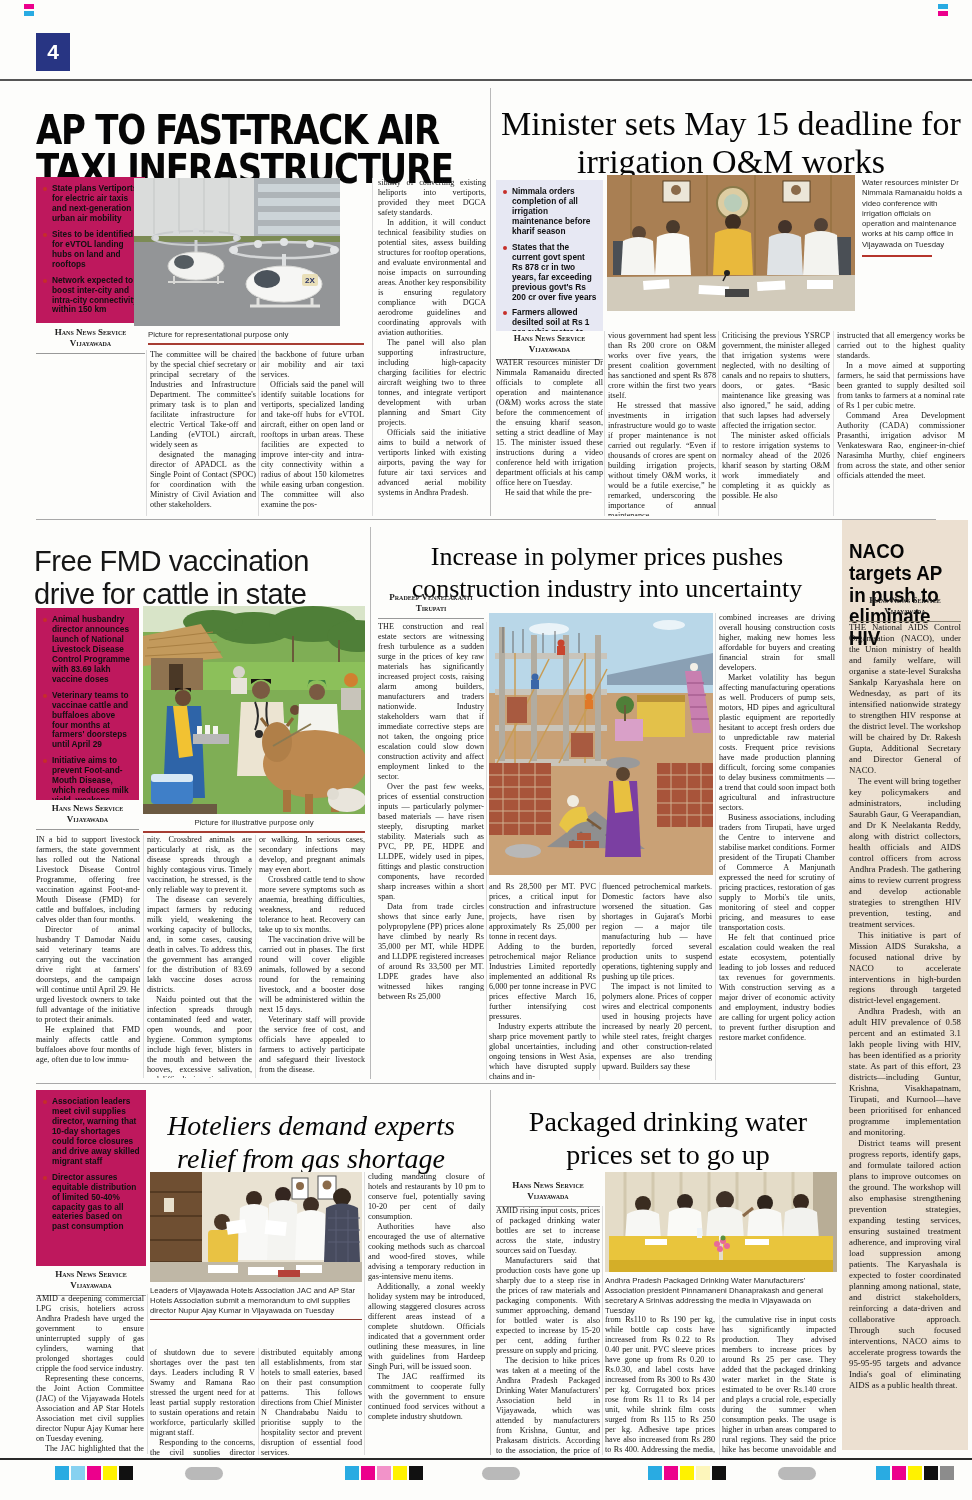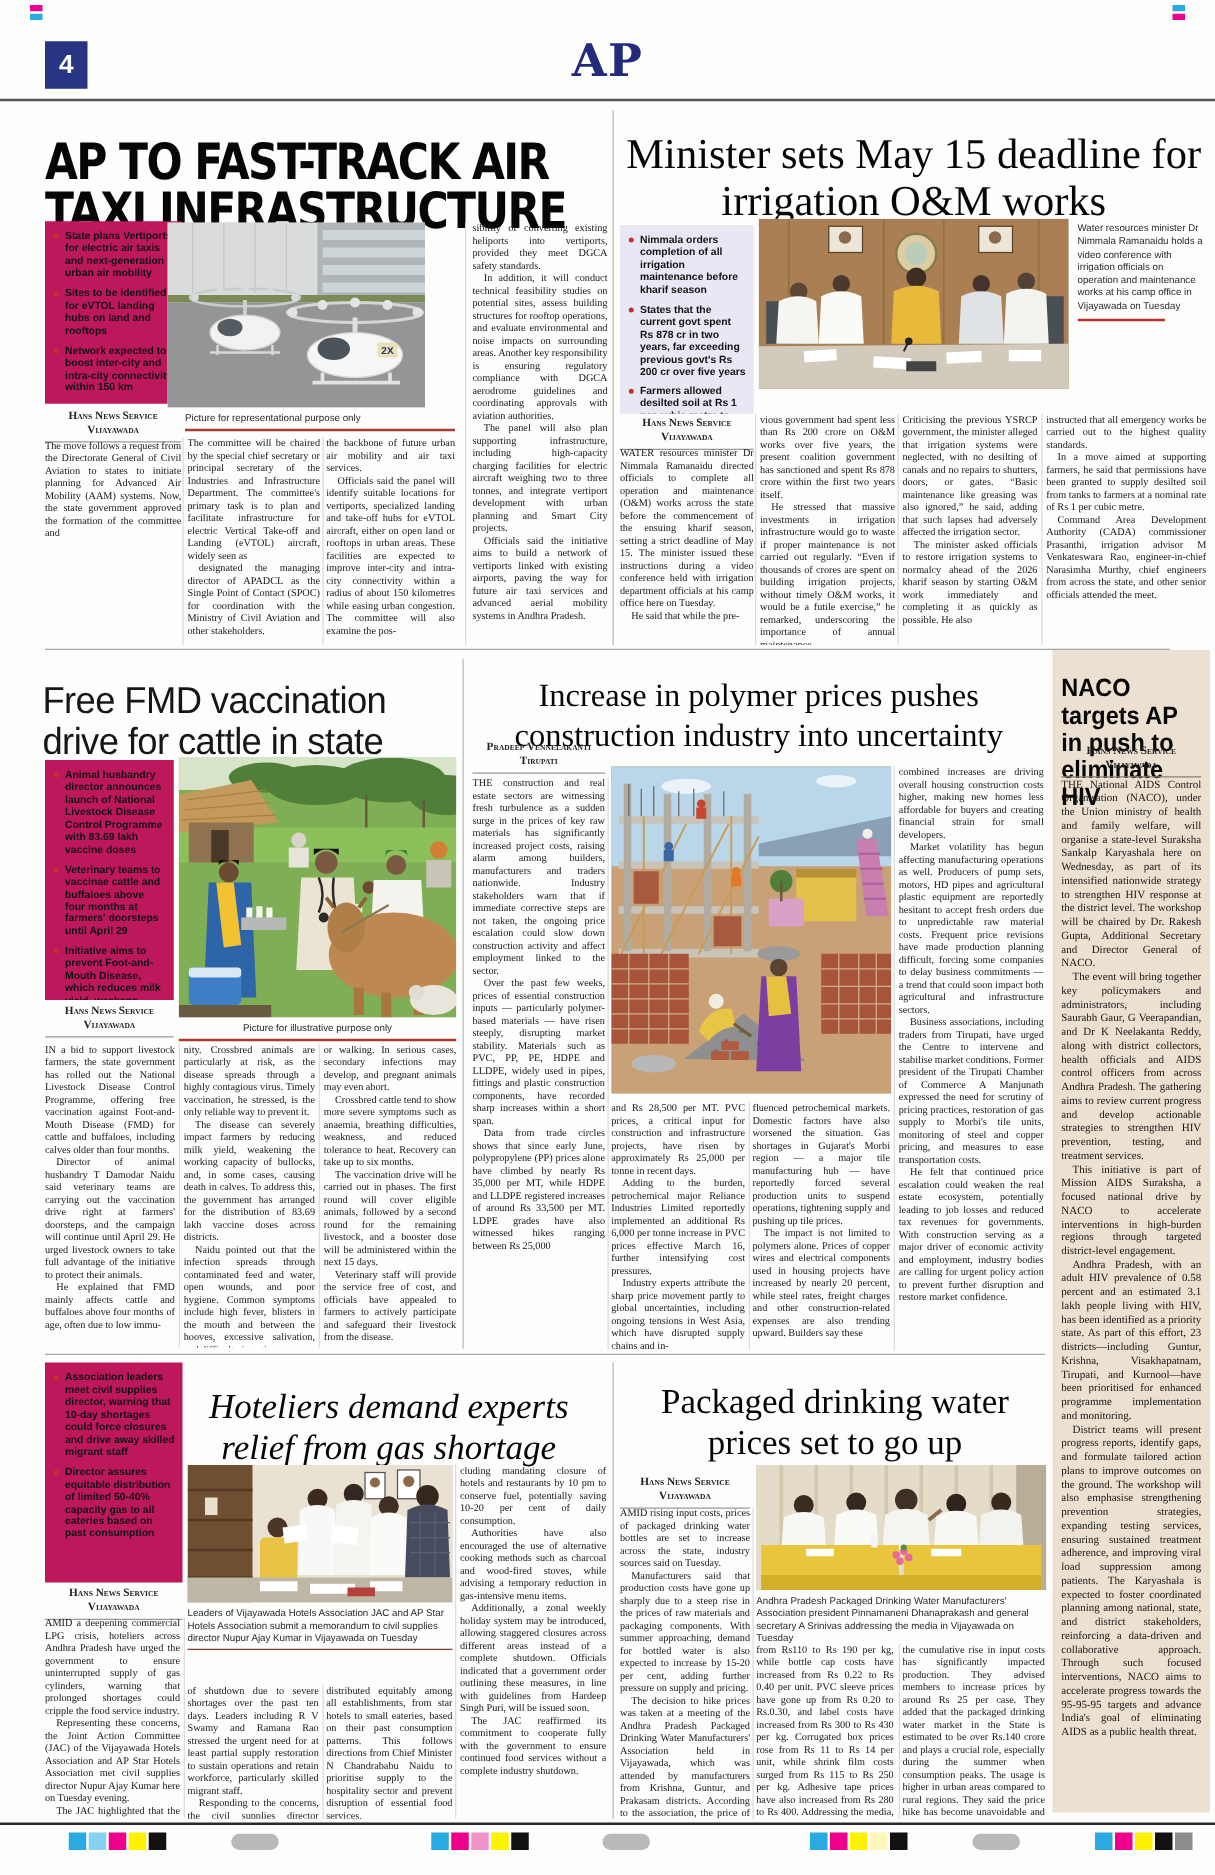--- a/index.html
+++ b/index.html
@@ -57,21 +57,20 @@
   
   .mark{position:absolute;width:14px;height:14px;}
   .pill{position:absolute;width:38px;height:13px;border-radius:7px;background:#b9b9b9;}
 </style>
 </head>
 <body>
 
 <div class="page">
 
   <div class="pagenum">4</div>
-  <div class="masthead">AP</div>
   <div class="hr-head"></div>
 
   <div class="abs" style="left:24px;top:4px;width:10px;height:5px;background:#ec008c"></div>
   <div class="abs" style="left:24px;top:11px;width:10px;height:5px;background:#29abe2"></div>
   <div class="abs" style="left:938px;top:4px;width:10px;height:5px;background:#29abe2"></div>
   <div class="abs" style="left:938px;top:11px;width:10px;height:5px;background:#ec008c"></div>
 
   <div class="vr" style="left:490px;top:88px;height:428px"></div>
   <div class="hr" style="left:36px;top:519px;width:900px"></div>
   <div class="vr" style="left:370px;top:527px;height:552px"></div>
@@ -139,21 +138,20 @@
           <ellipse cx="150" cy="106" rx="38" ry="18" fill="#f6f6f4" stroke="#d8d8d5"></ellipse>
           <ellipse cx="133" cy="101" rx="13" ry="9" fill="#38414a" opacity="0.9"></ellipse>
           <rect x="168" y="96" width="16" height="12" rx="2" fill="#e9dfb8"></rect>
           <text x="176" y="105" font-family="Liberation Sans,sans-serif" font-size="8" font-weight="bold" text-anchor="middle" fill="#2a3366">2X</text>
           <path d="M116 128 h70 M124 120 v9 M178 120 v9" stroke="#e2e2df" stroke-width="3" fill="none"></path>
         </g>
       </svg>
     </div>
     <div class="caption" style="left:148px;top:330px;width:216px">Picture for representational purpose only</div>
     <div class="body-col" style="left:36px;top:352px;width:109px;height:164px">
-        <p>The move follows a request from the Directorate General of Civil Aviation to states to initiate planning for Advanced Air Mobility (AAM) systems. Now, the state government approved the formation of the committee and</p>
       </div>
     <div class="body-col" style="left:150px;top:350px;width:106px;height:166px">
         <p>The committee will be chaired by the special chief secretary or principal secretary of the Industries and Infrastructure Department. The committee's primary task is to plan and facilitate infrastructure for electric Vertical Take-off and Landing (eVTOL) aircraft, widely seen as</p>
         <p>designated the managing director of APADCL as the Single Point of Contact (SPOC) for coordination with the Ministry of Civil Aviation and other stakeholders.</p>
       </div>
     <div class="body-col" style="left:261px;top:350px;width:103px;height:166px">
         <p>the backbone of future urban air mobility and air taxi services.</p>
         <p>Officials said the panel will identify suitable locations for vertiports, specialized landing and take-off hubs for eVTOL aircraft, either on open land or rooftops in urban areas. These facilities are expected to improve inter-city and intra-city connectivity within a radius of about 150 kilometres while easing urban congestion. The committee will also examine the pos-</p>
       </div>
     <div class="body-col" style="left:378px;top:178px;width:108px;height:338px">

